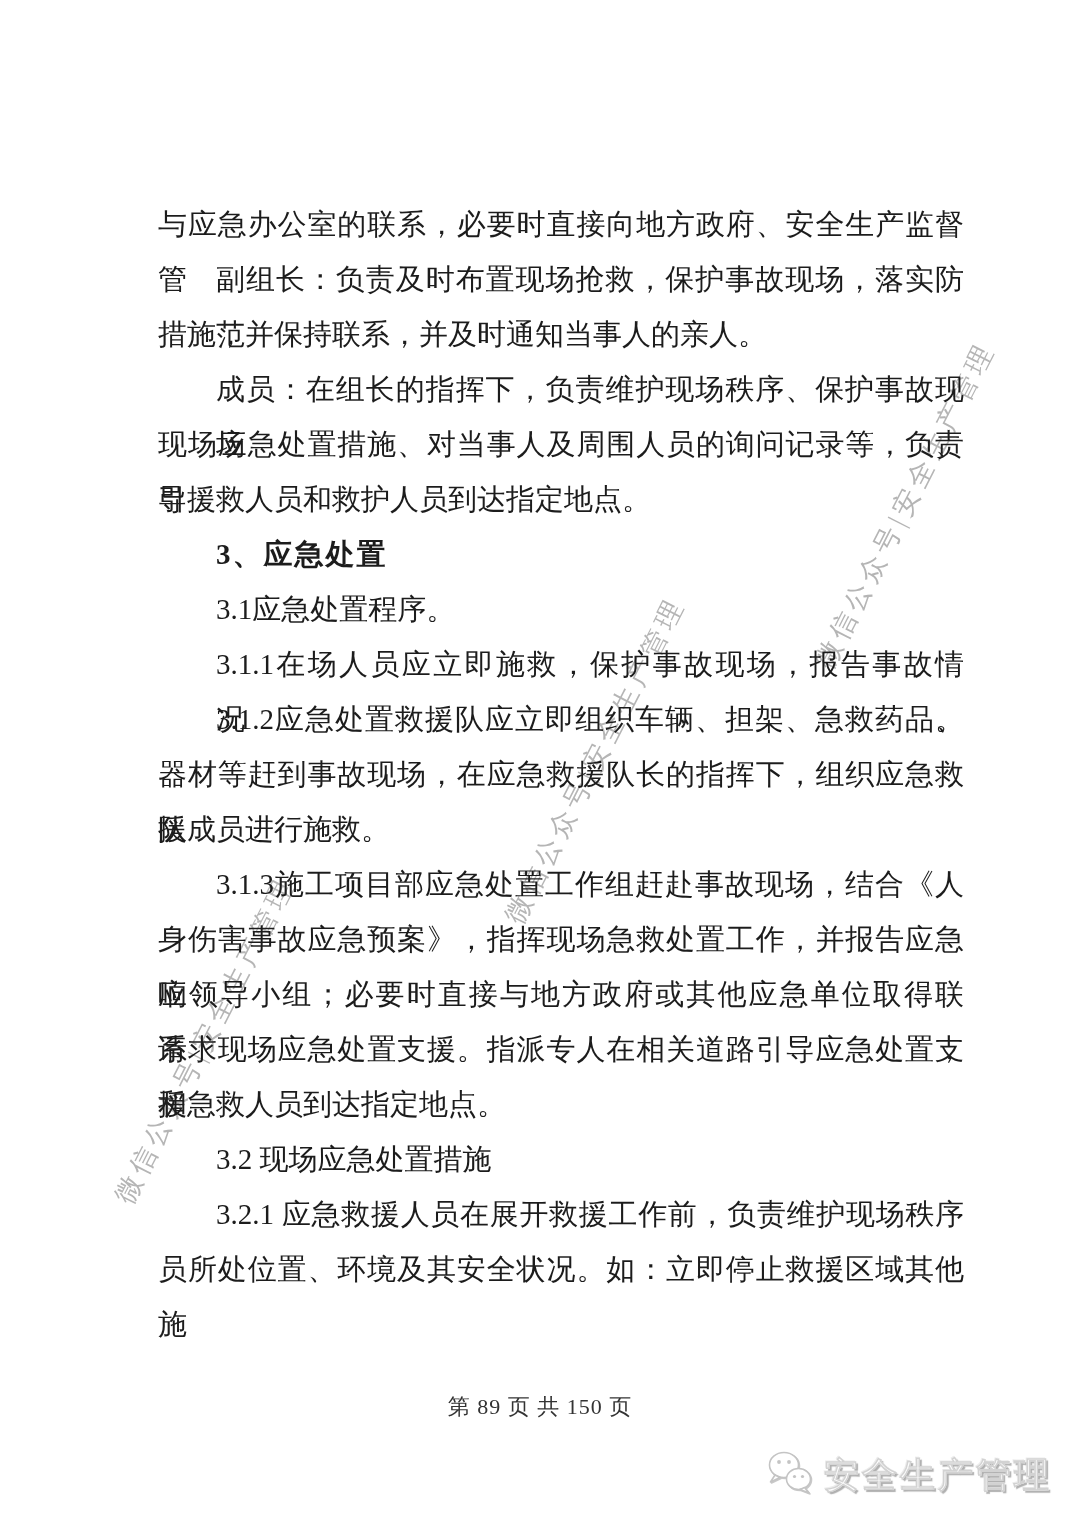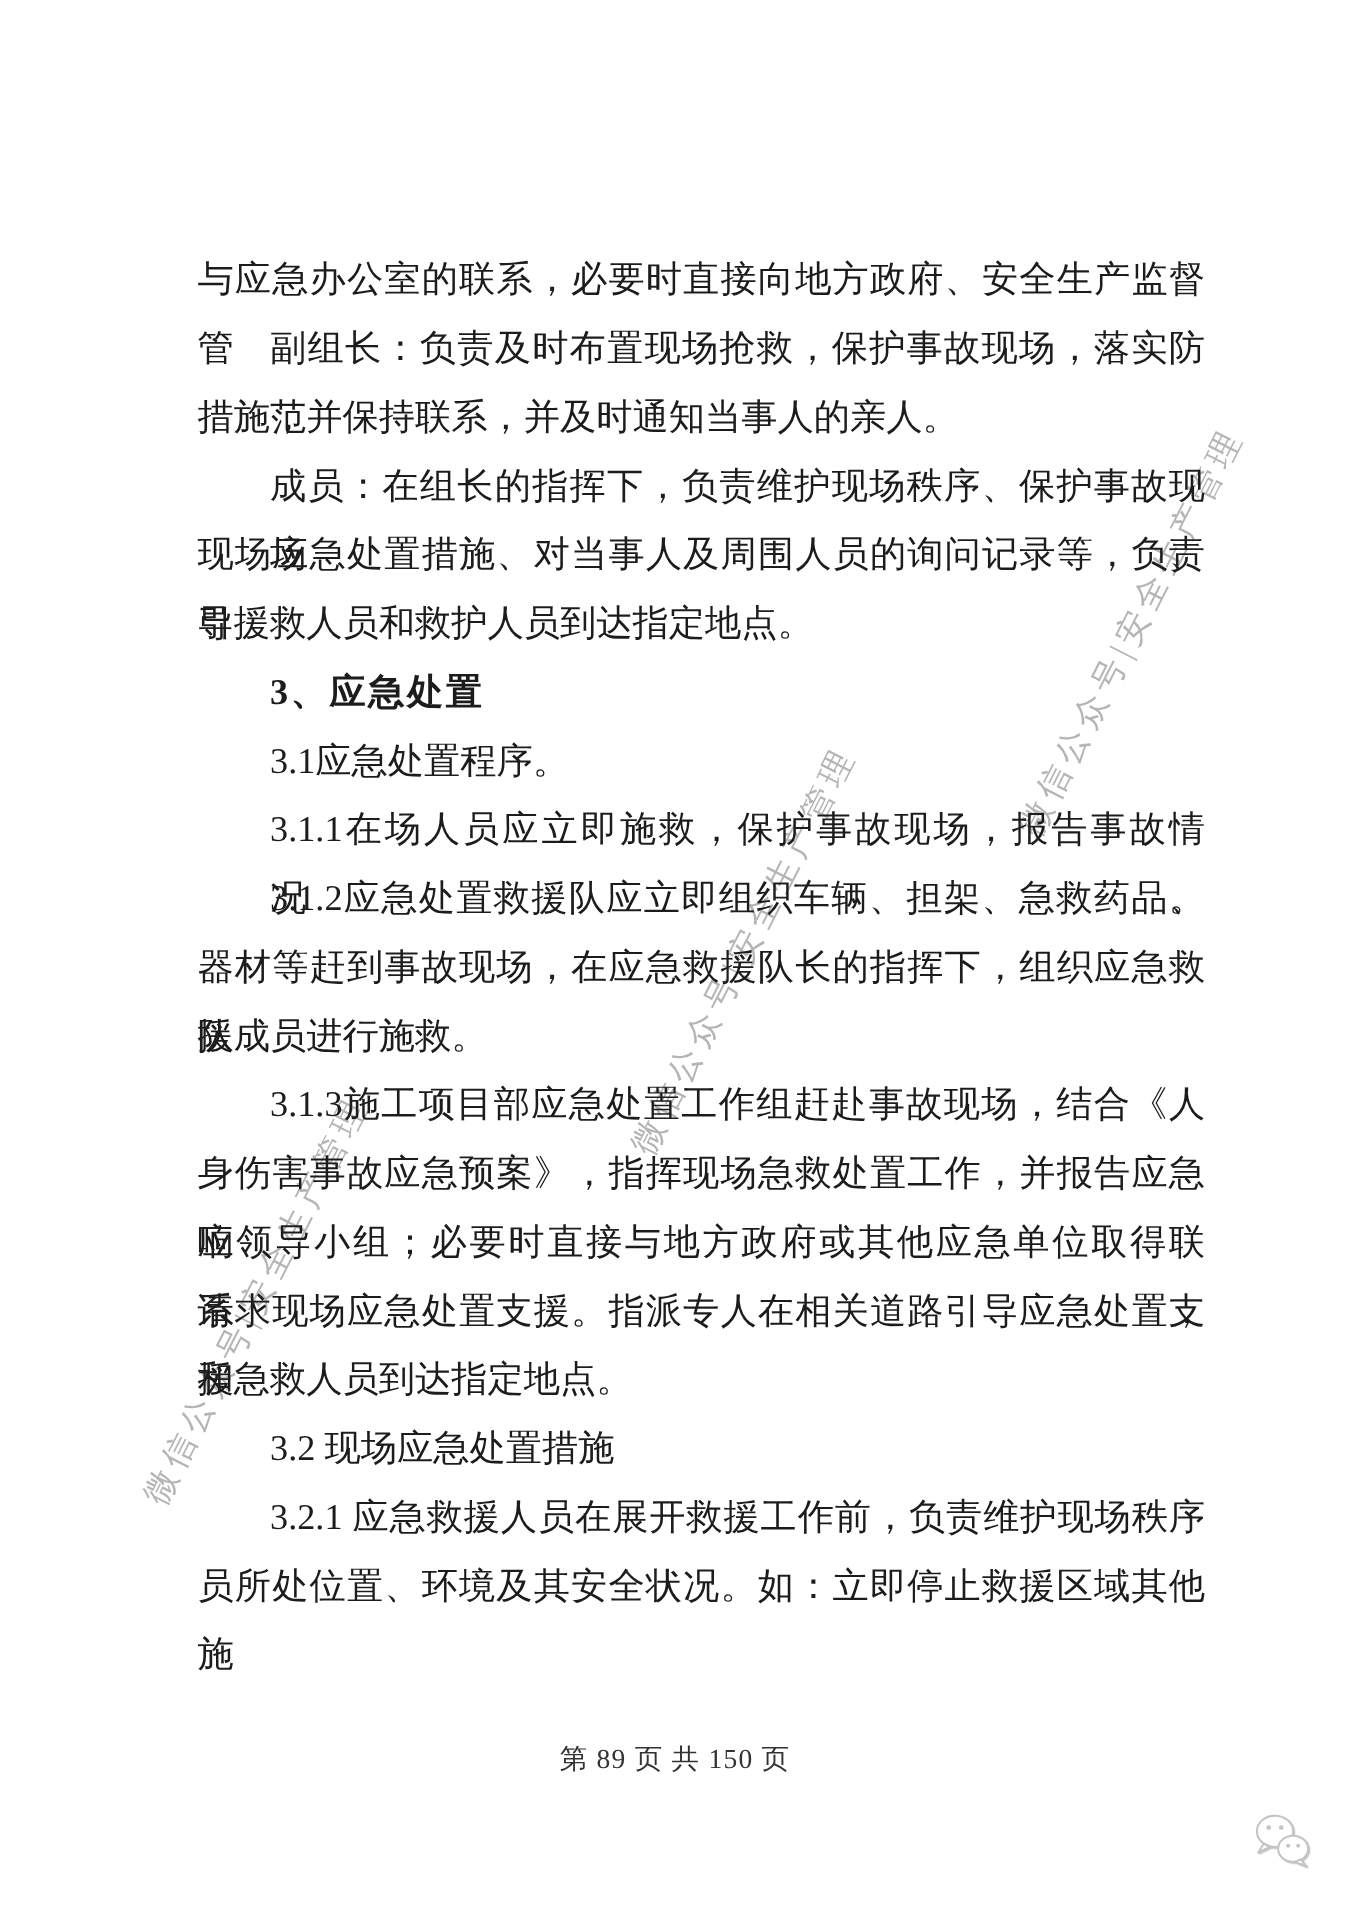--- a/index.html
+++ b/index.html
@@ -115,13 +115,14 @@
         <path d="M38.5 37.5 L43 43 L34 39.5 Z" stroke-linejoin="round"></path>
       </g>
       <g fill="#c4c4c4" stroke="none">
         <circle cx="13" cy="12" r="1.9"></circle>
         <circle cx="23" cy="12" r="1.9"></circle>
         <circle cx="28.5" cy="26.5" r="1.6"></circle>
         <circle cx="36.5" cy="26.5" r="1.6"></circle>
       </g>
     </svg>
   </span>
+  <span class="label">安全生产管理</span>
 </div>
 
 </body></html>

